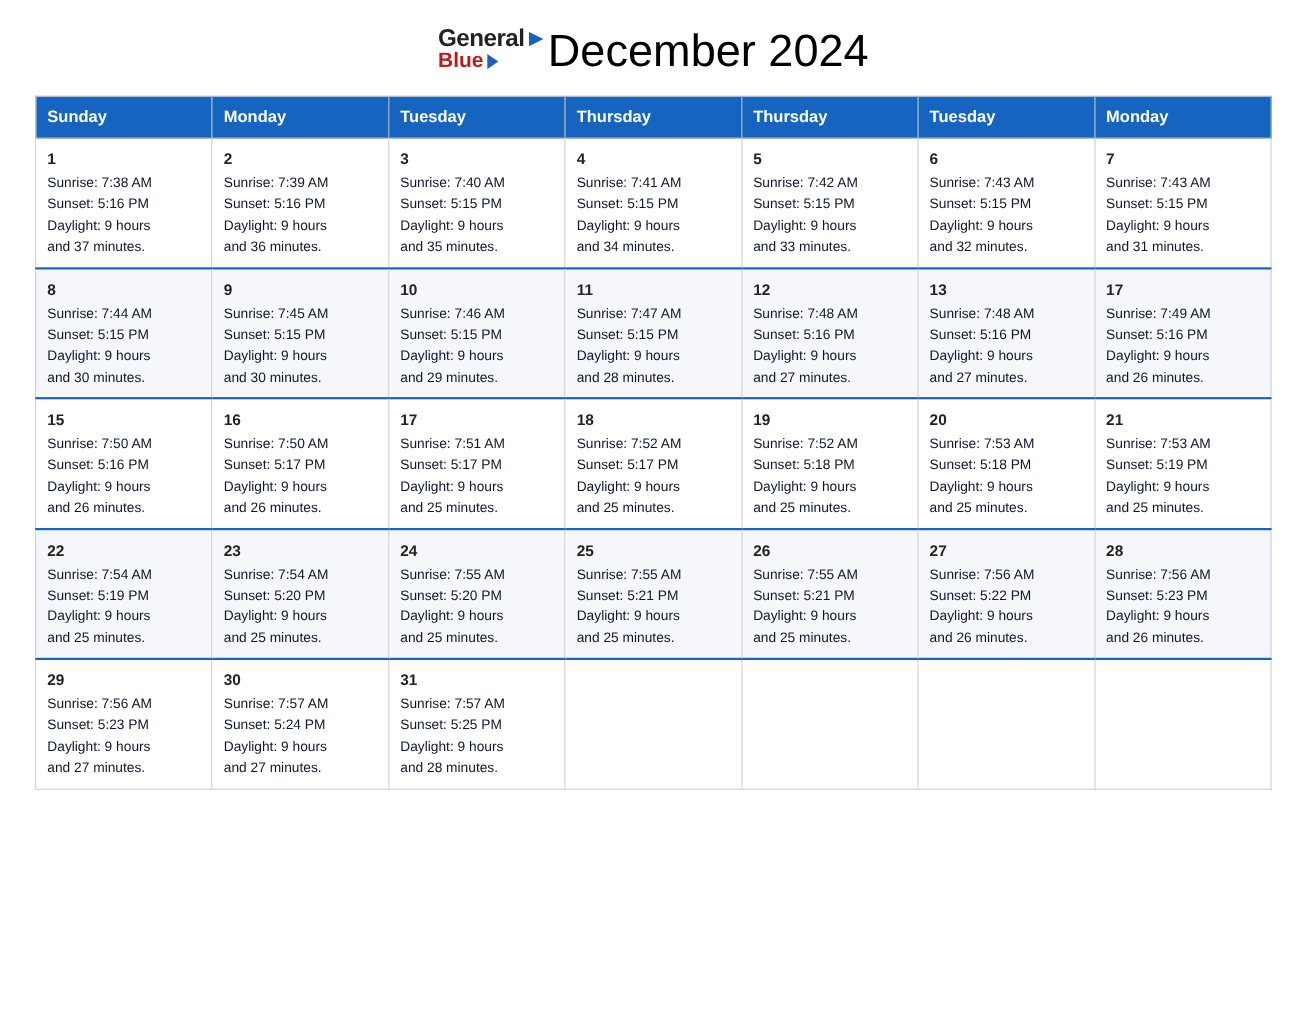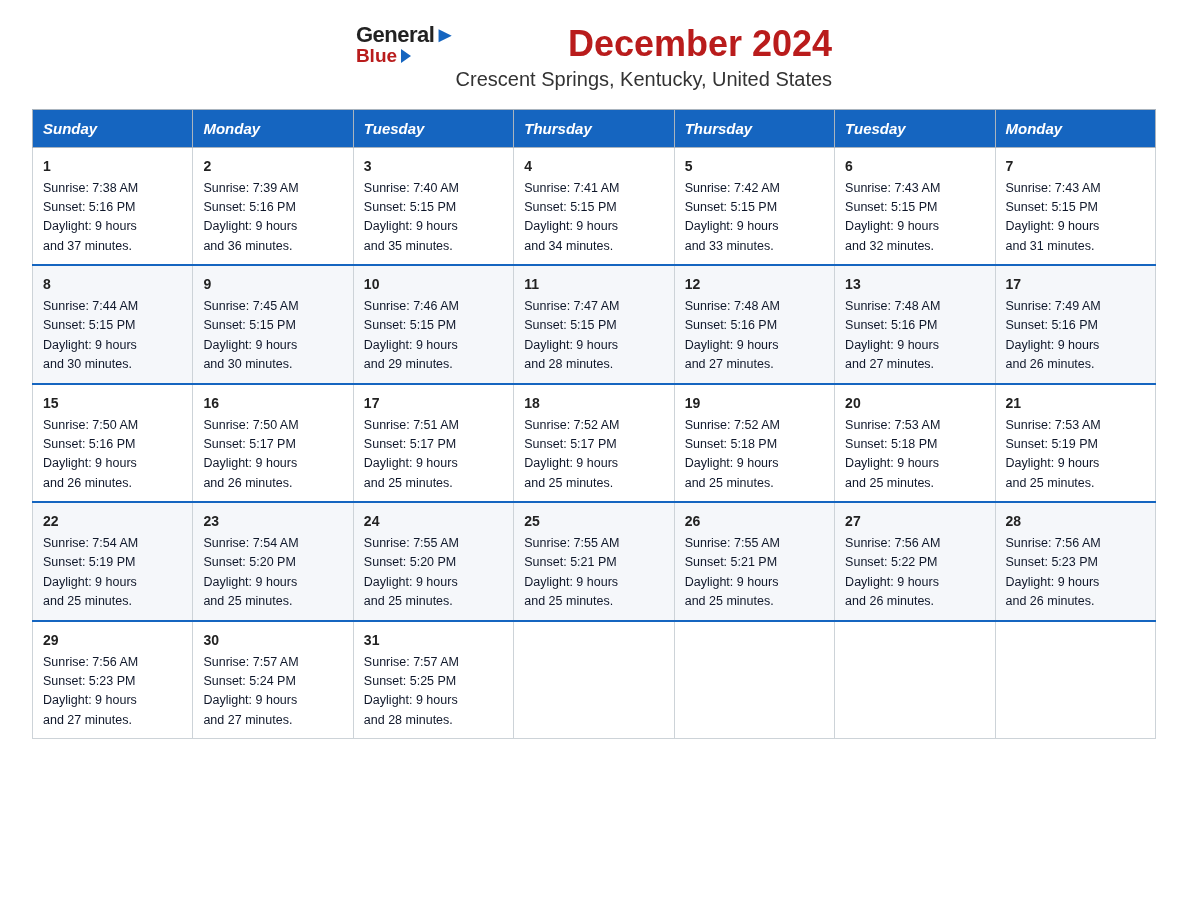--- a/index.html
+++ b/index.html
@@ -47,44 +47,43 @@
       border-left: 10px solid #1565c0;
       border-top: 7px solid transparent;
       border-bottom: 7px solid transparent;
       display: inline-block;
       margin-left: 2px;
     }
     .title-block {
       text-align: right;
     }
     .month-title {
-      font-size: 36px;
-      font-weight: bold;
-      color: #b91c1c;
+      font-size: 41px;
+      font-weight: normal;
+      color: #000000;
       line-height: 1.1;
     }
     .location {
       font-size: 20px;
       color: #333;
       margin-top: 4px;
     }
     .calendar {
       width: 100%;
       border-collapse: collapse;
       border: 1px solid #b0b8c1;
     }
     .calendar th {
       background-color: #1565c0;
       color: #fff;
       font-size: 15px;
       font-weight: 600;
       padding: 10px 10px;
       text-align: left;
       border: 1px solid #aab4be;
-      font-style: italic;
     }
     .calendar td {
       vertical-align: top;
       padding: 8px 10px;
       font-size: 13px;
       border: 1px solid #cdd3d8;
       width: 14.28%;
       min-height: 100px;
       background: #fff;
       line-height: 1.5;
@@ -118,21 +117,20 @@
     <div class="logo-general">
       General<span>►</span>
     </div>
     <div class="logo-blue">
       Blue
       <span class="logo-arrow"></span>
     </div>
   </div>
   <div class="title-block">
     <div class="month-title">December 2024</div>
-    <div class="location">Crescent Springs, Kentucky, United States</div>
   </div>
 </div>
 
 <table class="calendar">
   <thead>
     <tr>
 
     <th>Sunday</th>
         <th>Monday</th>
         <th>Tuesday</th>

